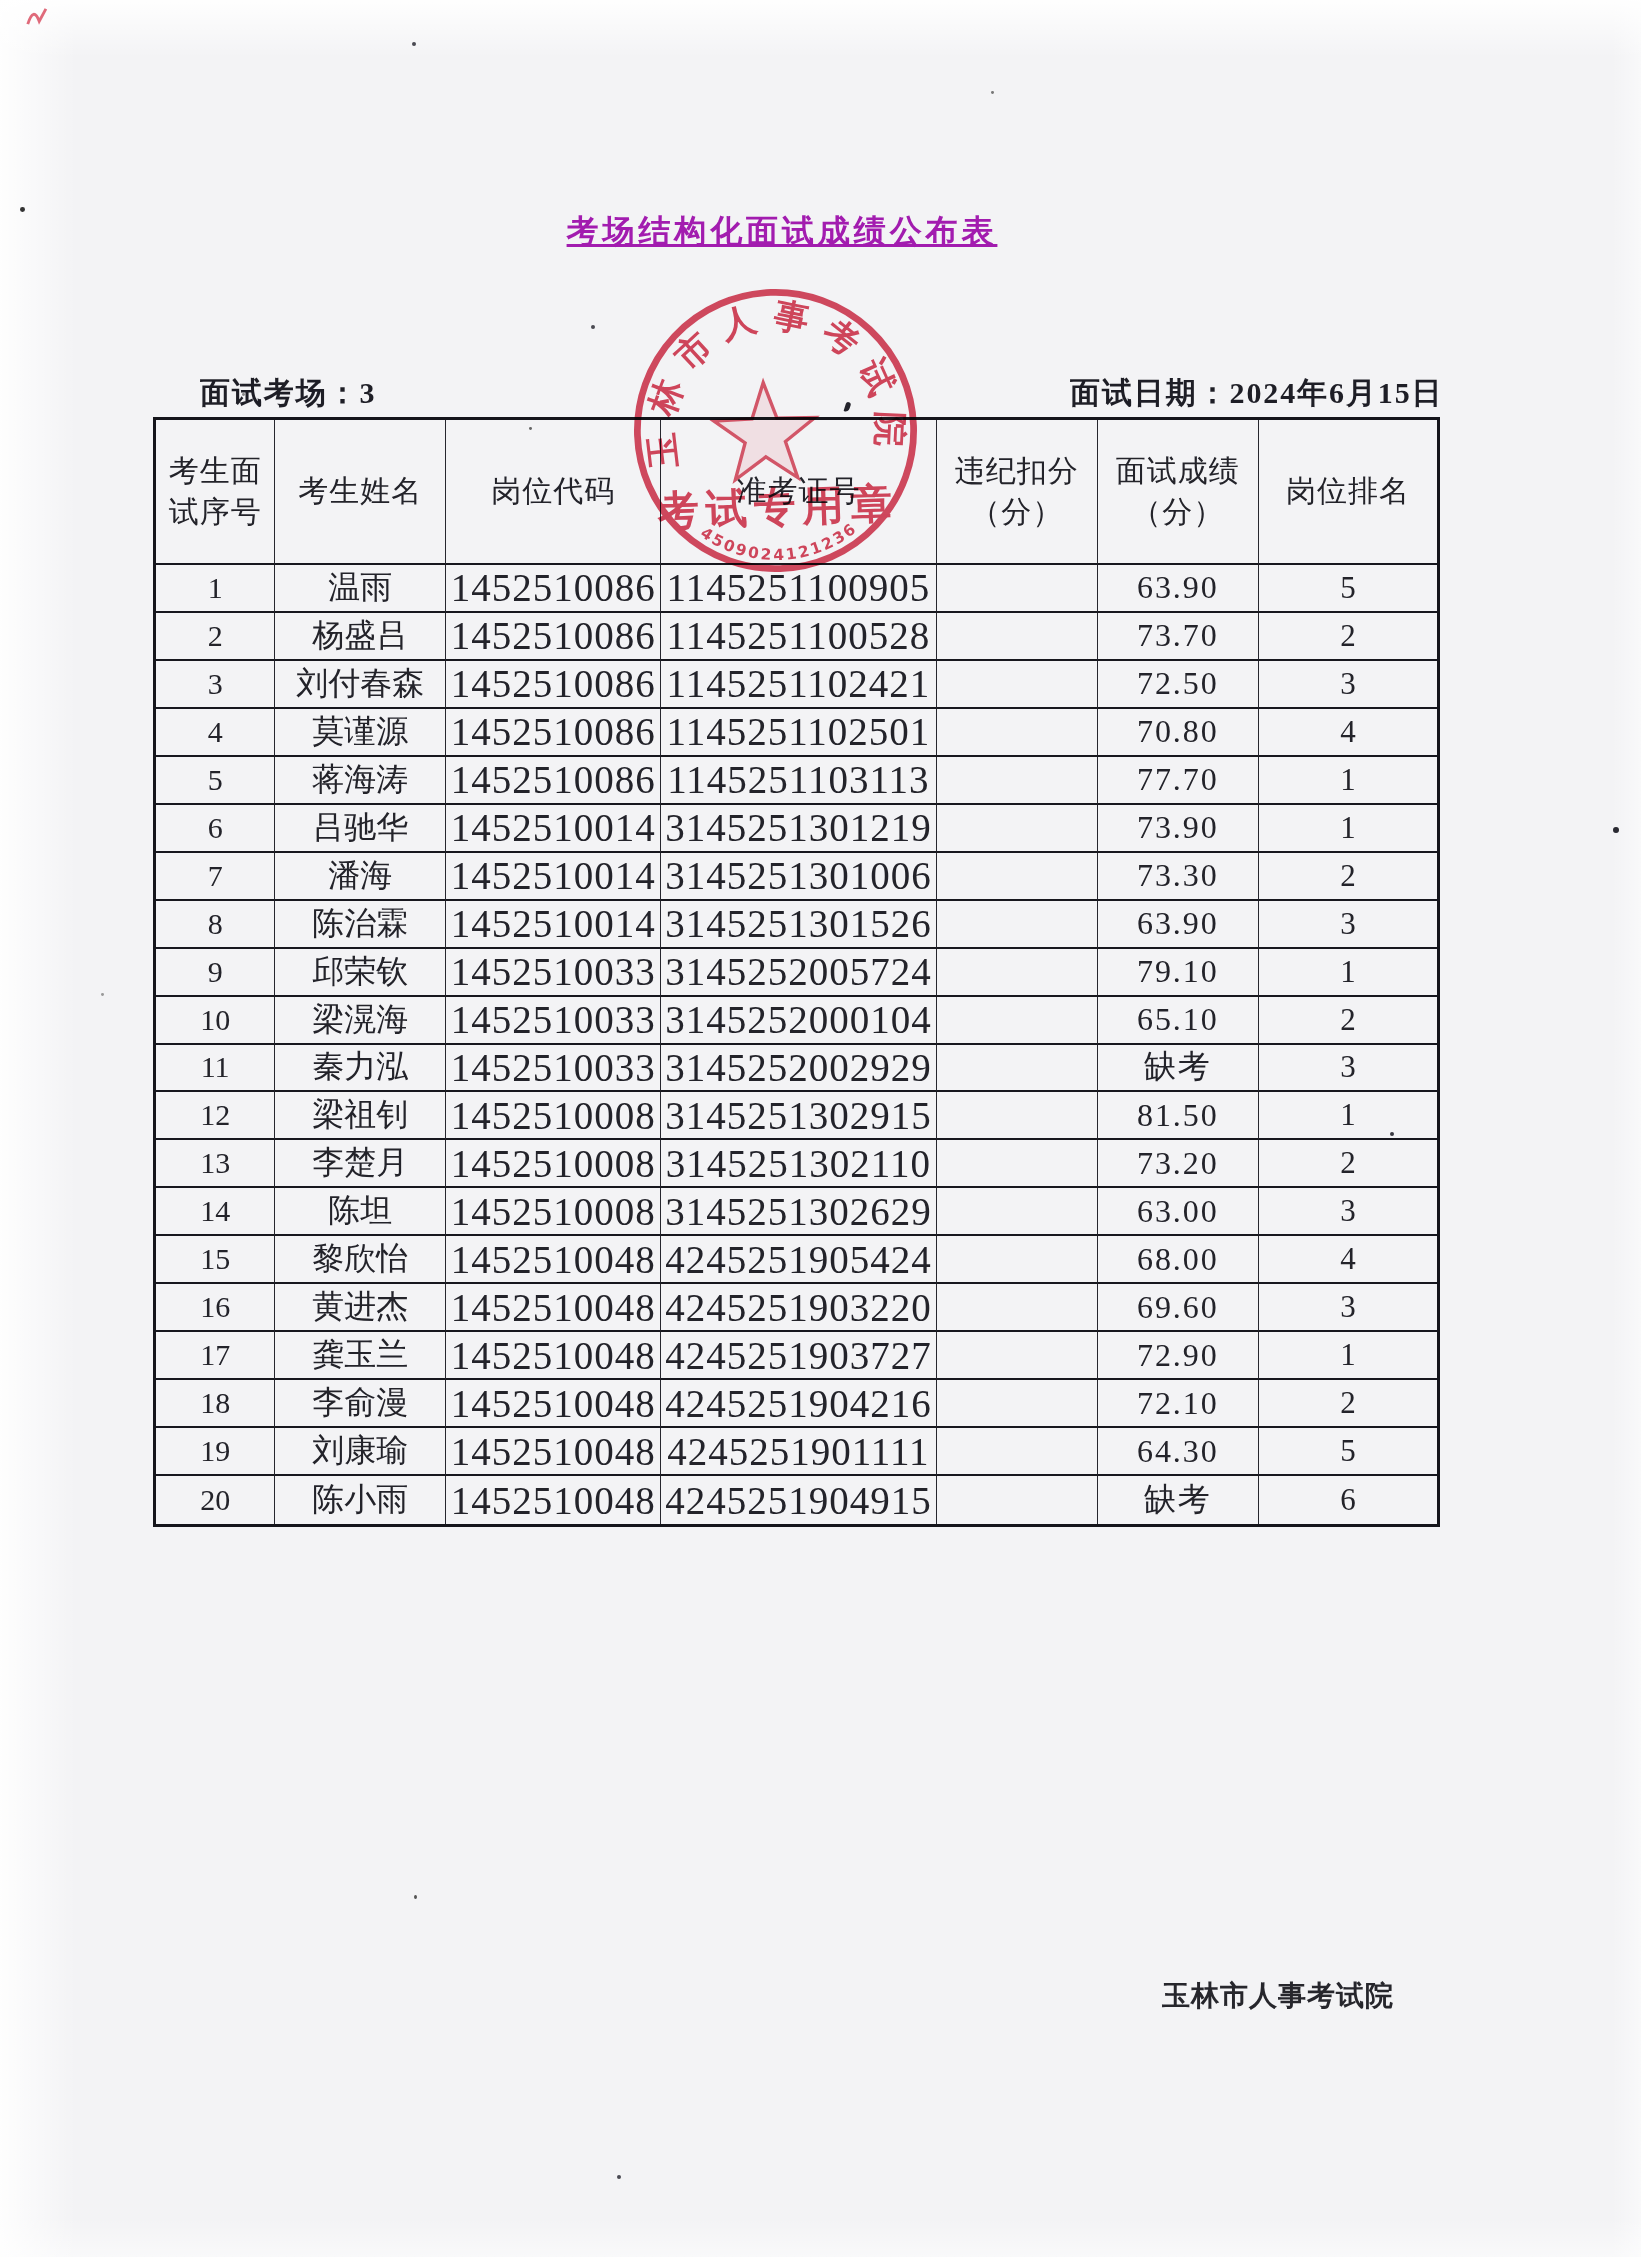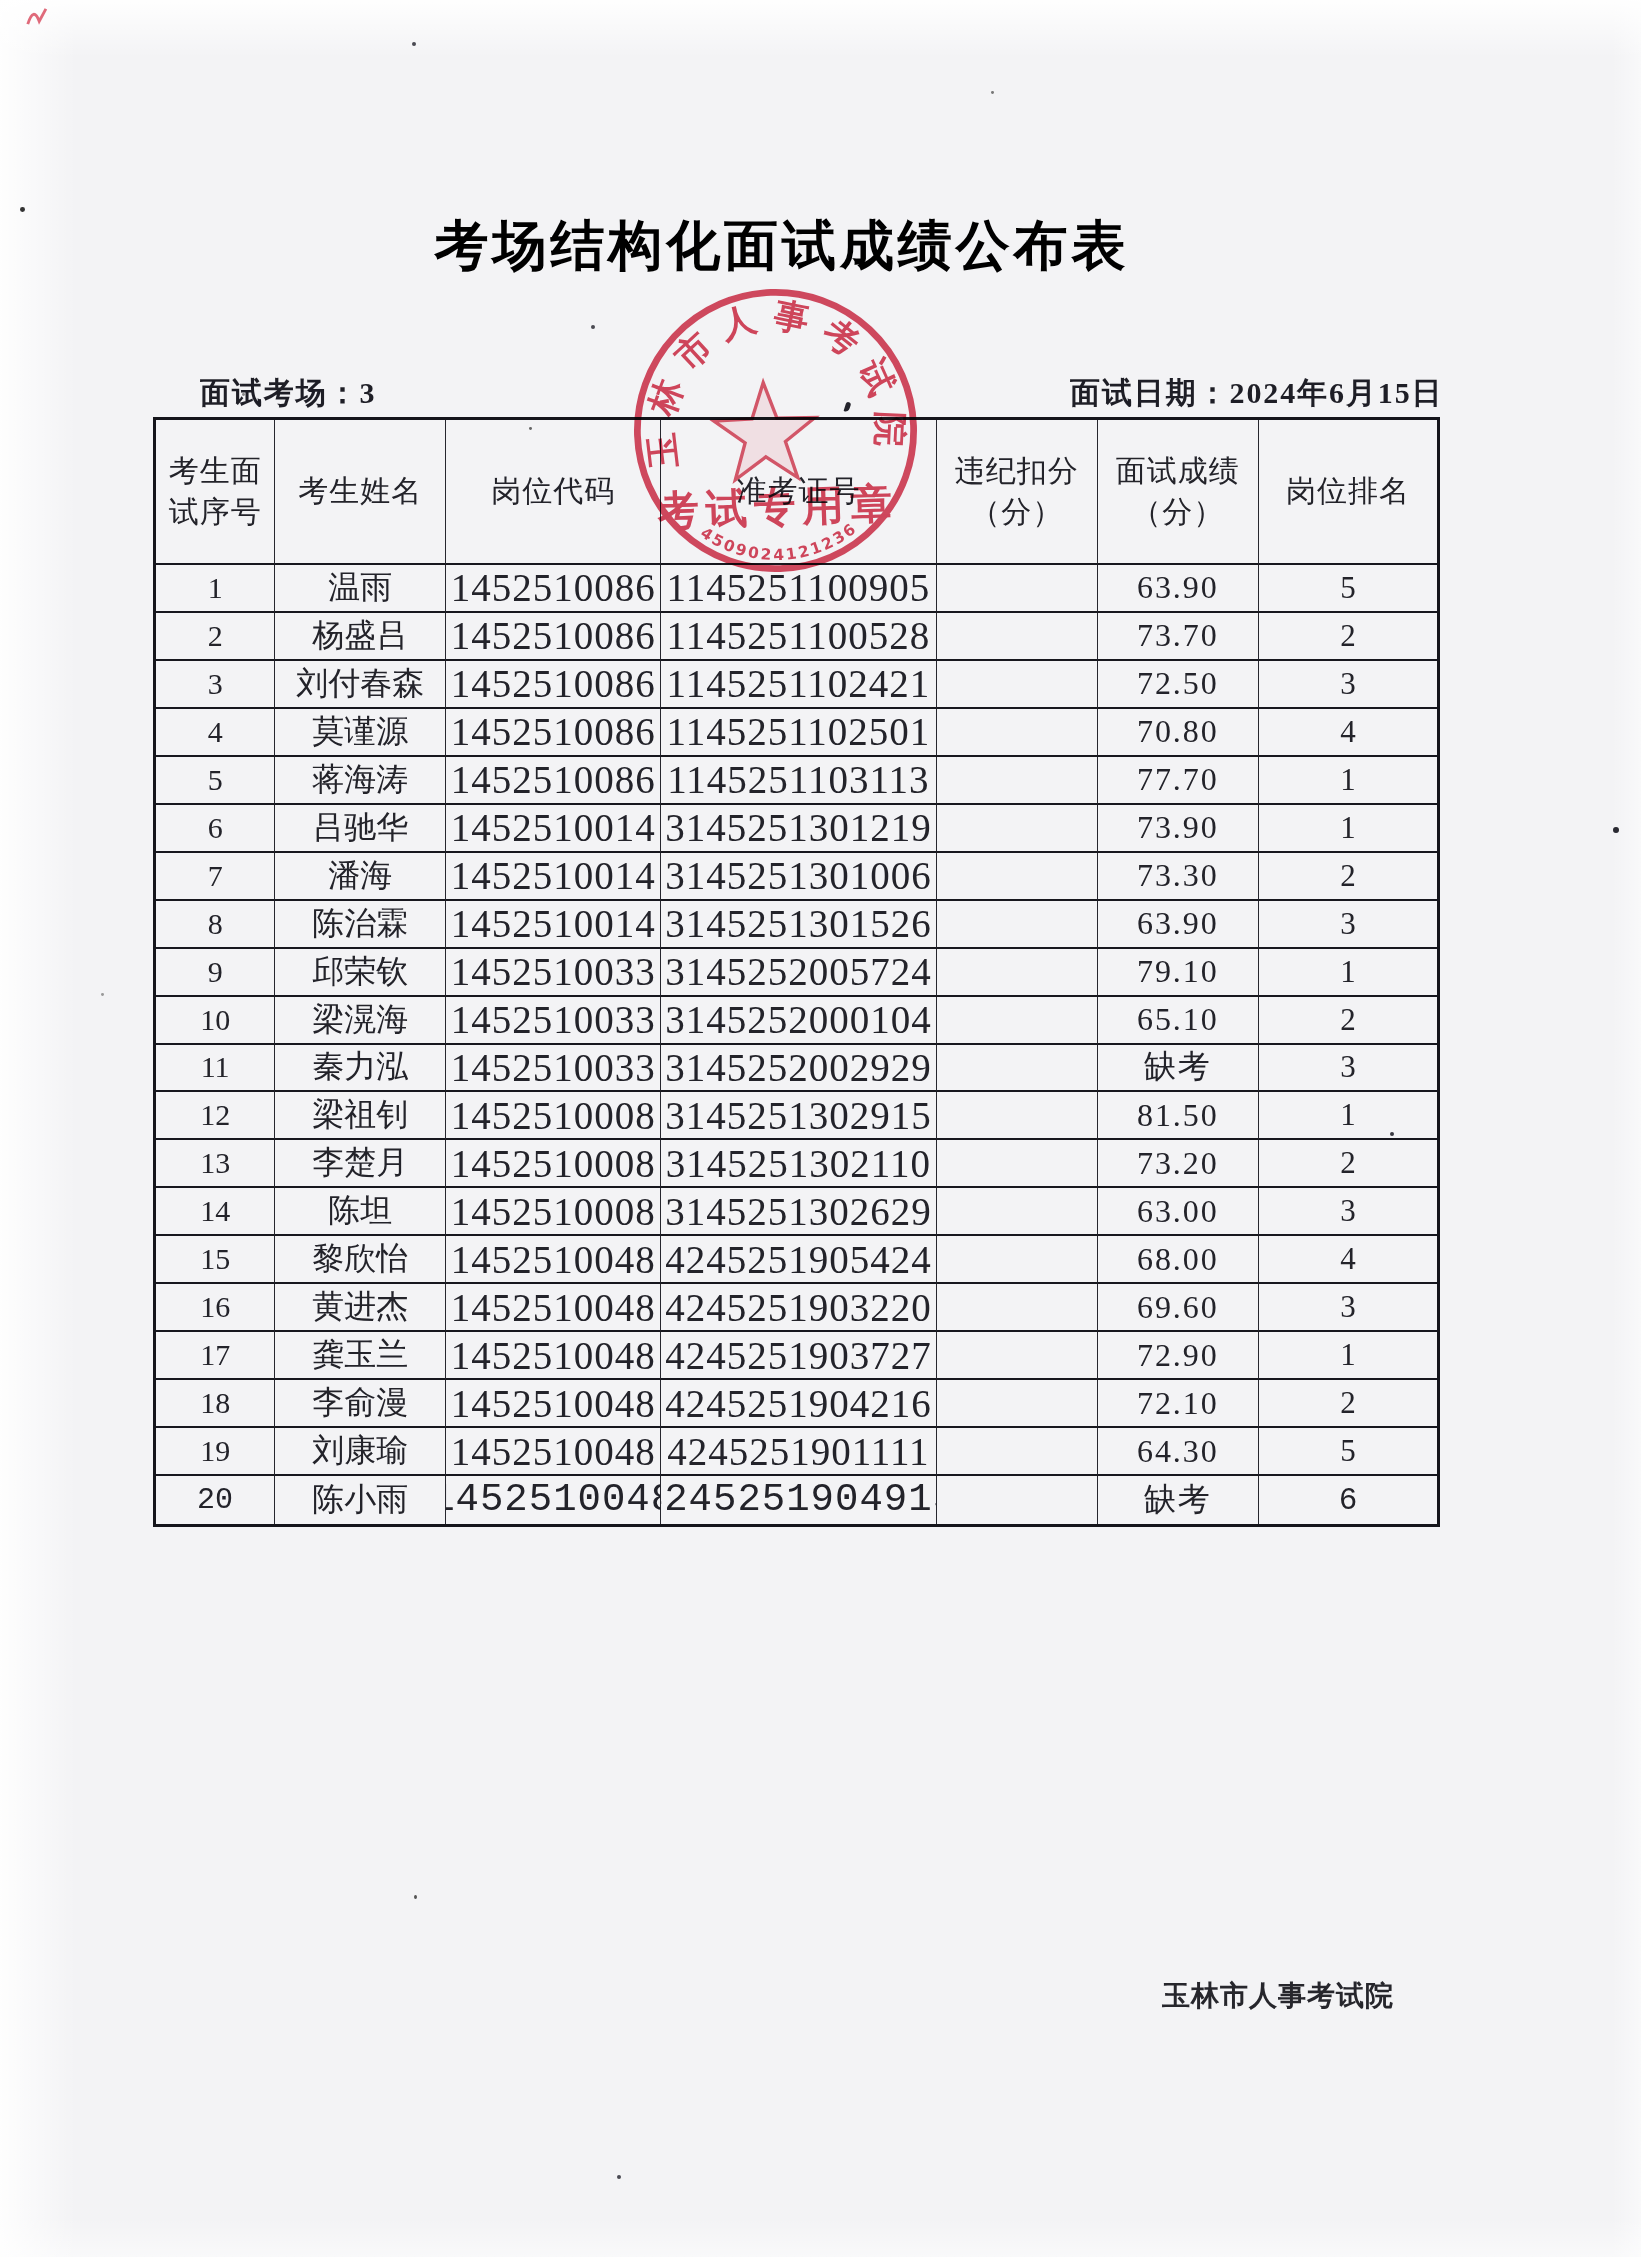--- a/index.html
+++ b/index.html
@@ -21,22 +21,23 @@
     background:
       linear-gradient(to bottom, rgba(255,255,255,.95) 0px, rgba(255,255,255,0) 58px),
       linear-gradient(to right, rgba(255,255,255,.9) 0px, rgba(255,255,255,0) 77px),
       linear-gradient(to top, rgba(255,255,255,.5) 0px, rgba(255,255,255,0) 39px),
       linear-gradient(to left, rgba(255,255,255,.5) 0px, rgba(255,255,255,0) 29px);
   }
   .title {
     position:absolute; left:0; top:210px; width:1564px;
     text-align:center;
     font-family:"DejaVu Sans","Liberation Sans",sans-serif;
-    font-weight:bold; font-size:54px; letter-spacing:3.9px;
-    color:#000000;
+    font-weight:bold; font-size:32px; letter-spacing:3.9px;
+    color:#a21caf;
+    text-decoration:underline;
   }
   .subline { position:absolute; top:373px; font-size:30px; font-weight:bold; letter-spacing:1.9px; color:#1e1e26; }
   .venue { left:200px; }
   .date  { left:1070px; }
 
   
   .score-table {
     position:absolute; left:153px; top:417px; width:1287px; height:1110px;
     display:grid;
     grid-template-columns:124fr 178fr 223fr 287fr 167fr 168fr 185fr;
@@ -49,21 +50,21 @@
   .cell {
     border-right:1.9px solid #26262e;
     border-bottom:2.9px solid #17171e;
     display:flex; align-items:center; justify-content:center;
     text-align:center;
     font-size:32px;
     color:#23232a;
     overflow:hidden;
   }
   .cell.last-col { border-right:none; }
-  .trow.last-row .cell { border-bottom:none;font-family:Liberation Mono, monospace; }
+  .trow.last-row .cell { border-bottom:none; }
   .thead .cell { font-size:30px; line-height:1.35; white-space:pre-line; letter-spacing:1px; }
   .c0 { font-size:30px; }
   .c2, .c3 { font-family:"Liberation Serif","DejaVu Serif",serif; font-size:39px; letter-spacing:1px; }
   .c5 { letter-spacing:1.9px;text-align:center; }
   .c6 { font-size:31px; }
 
   .footer-sign {
     position:absolute; left:1162px; top:1977px;
     font-size:28px; letter-spacing:1px; color:#26262c; font-weight:bold;
   }

